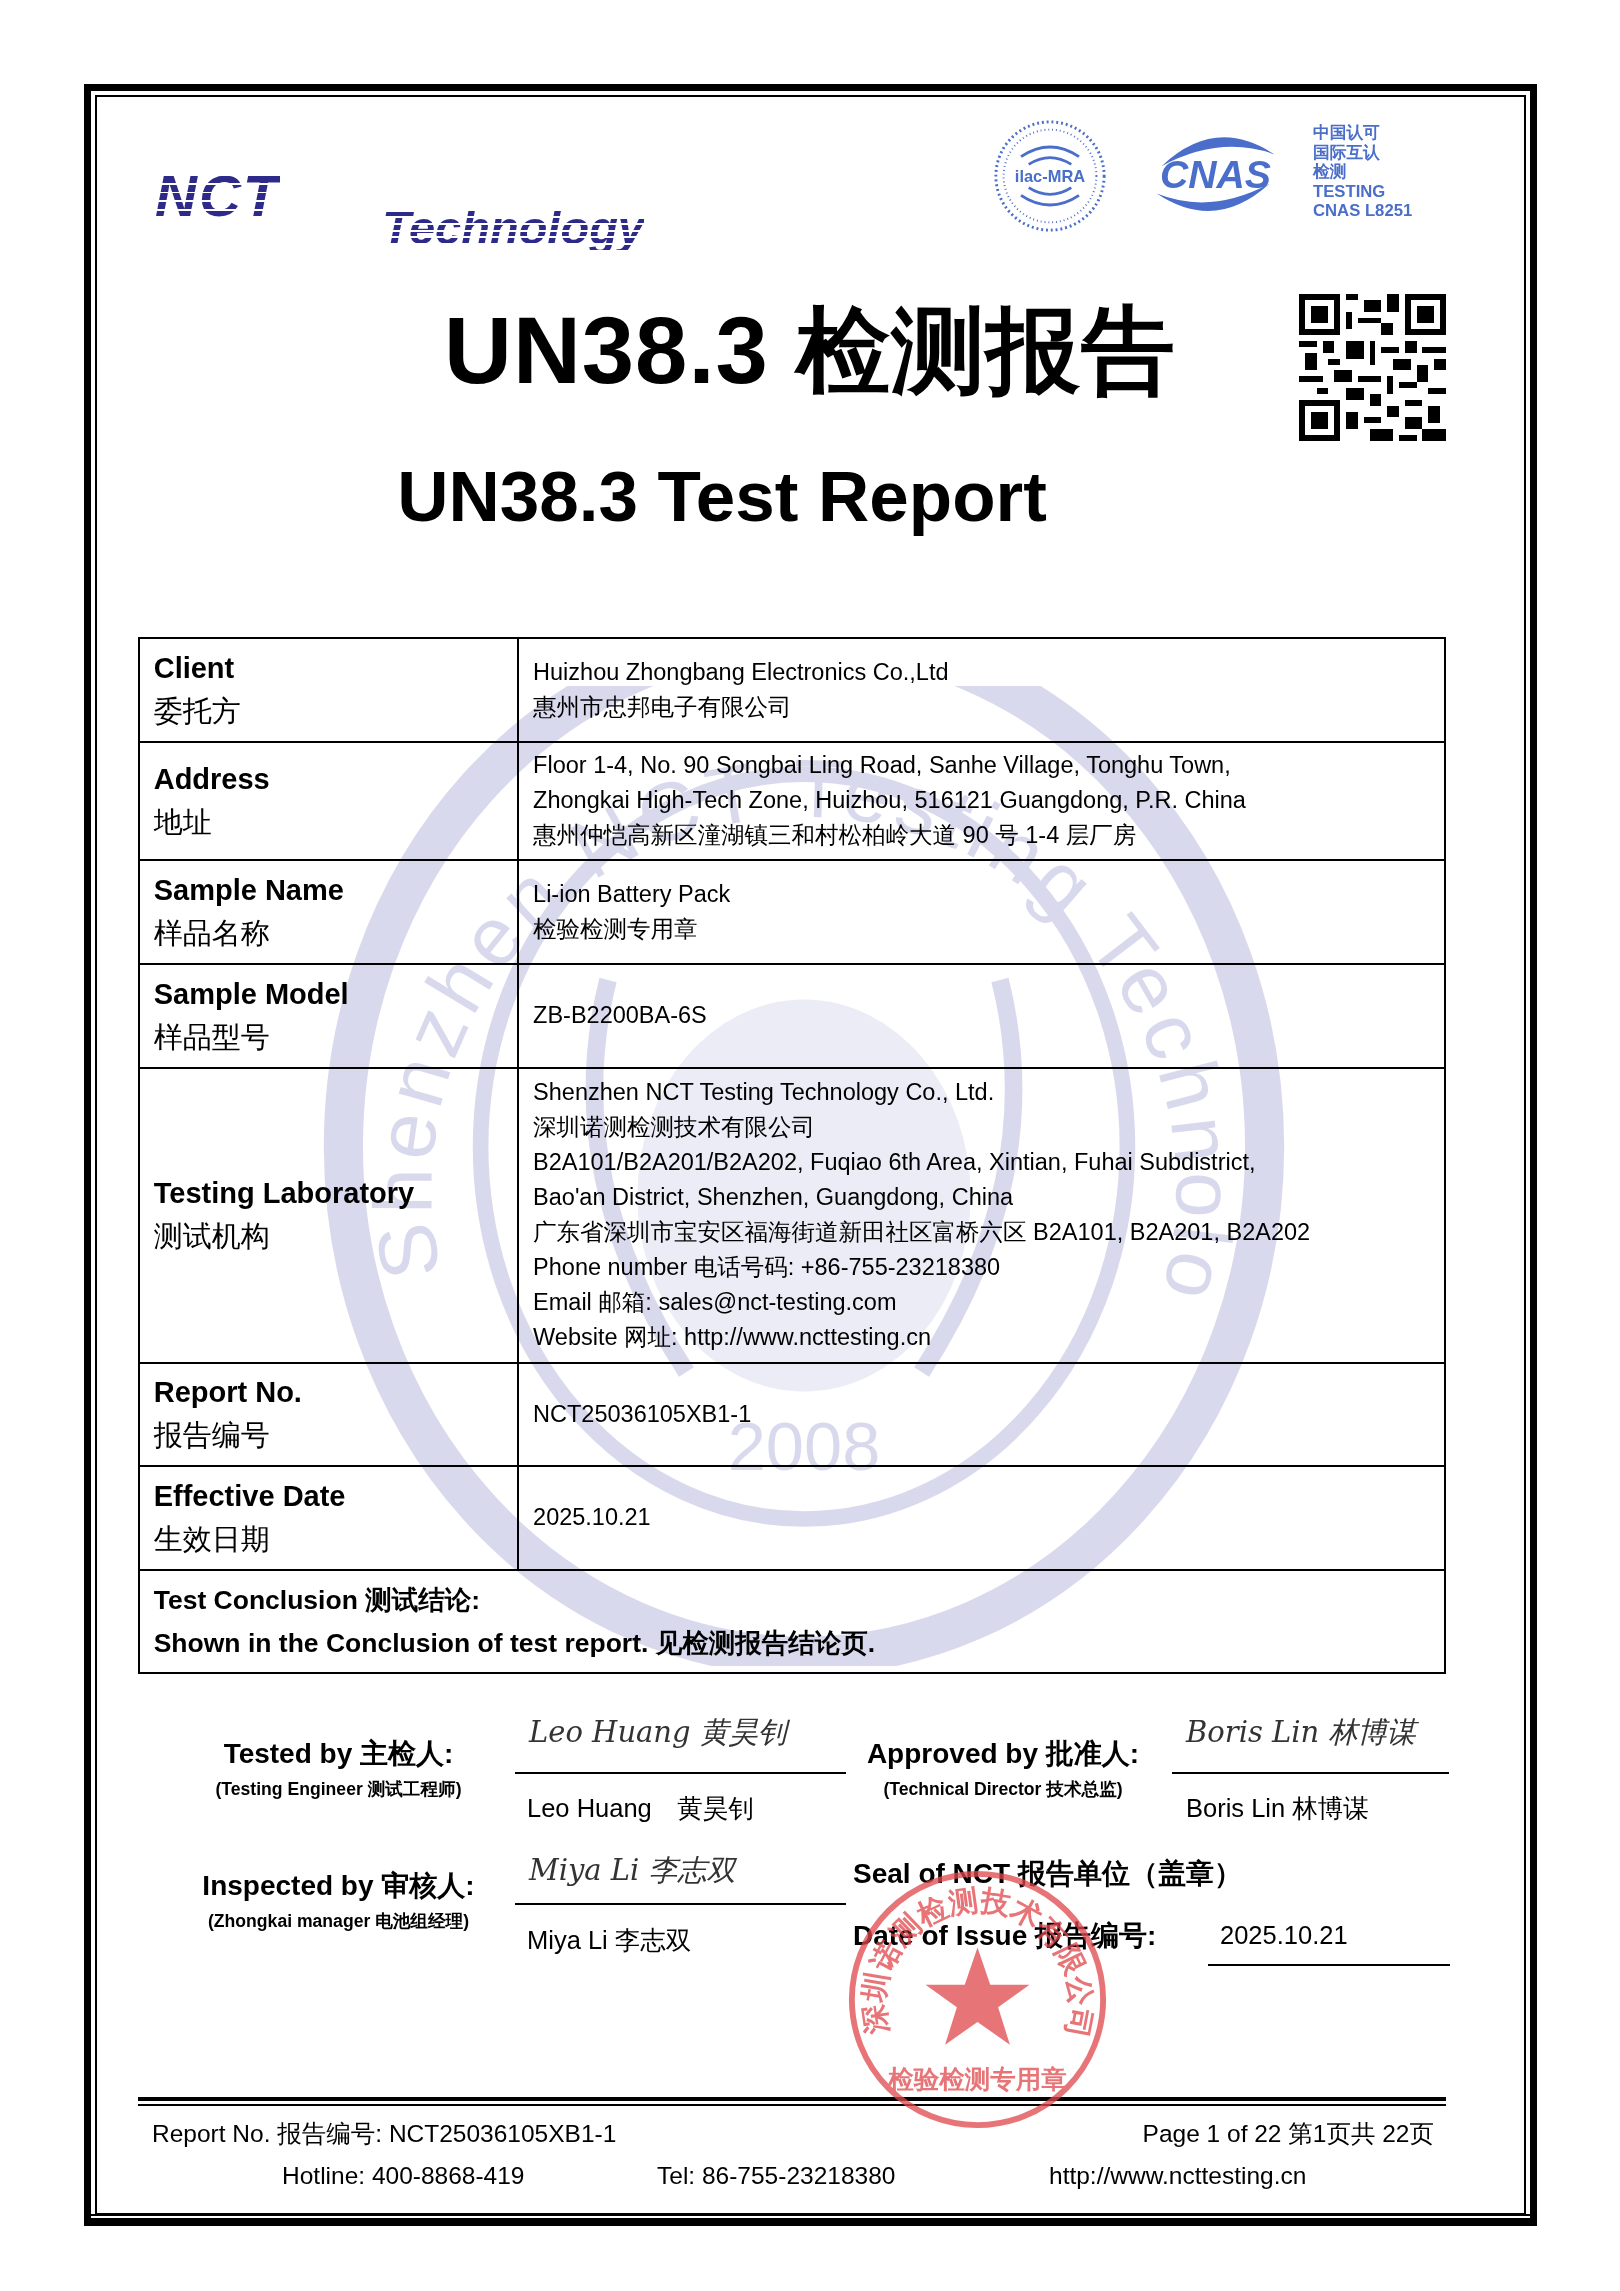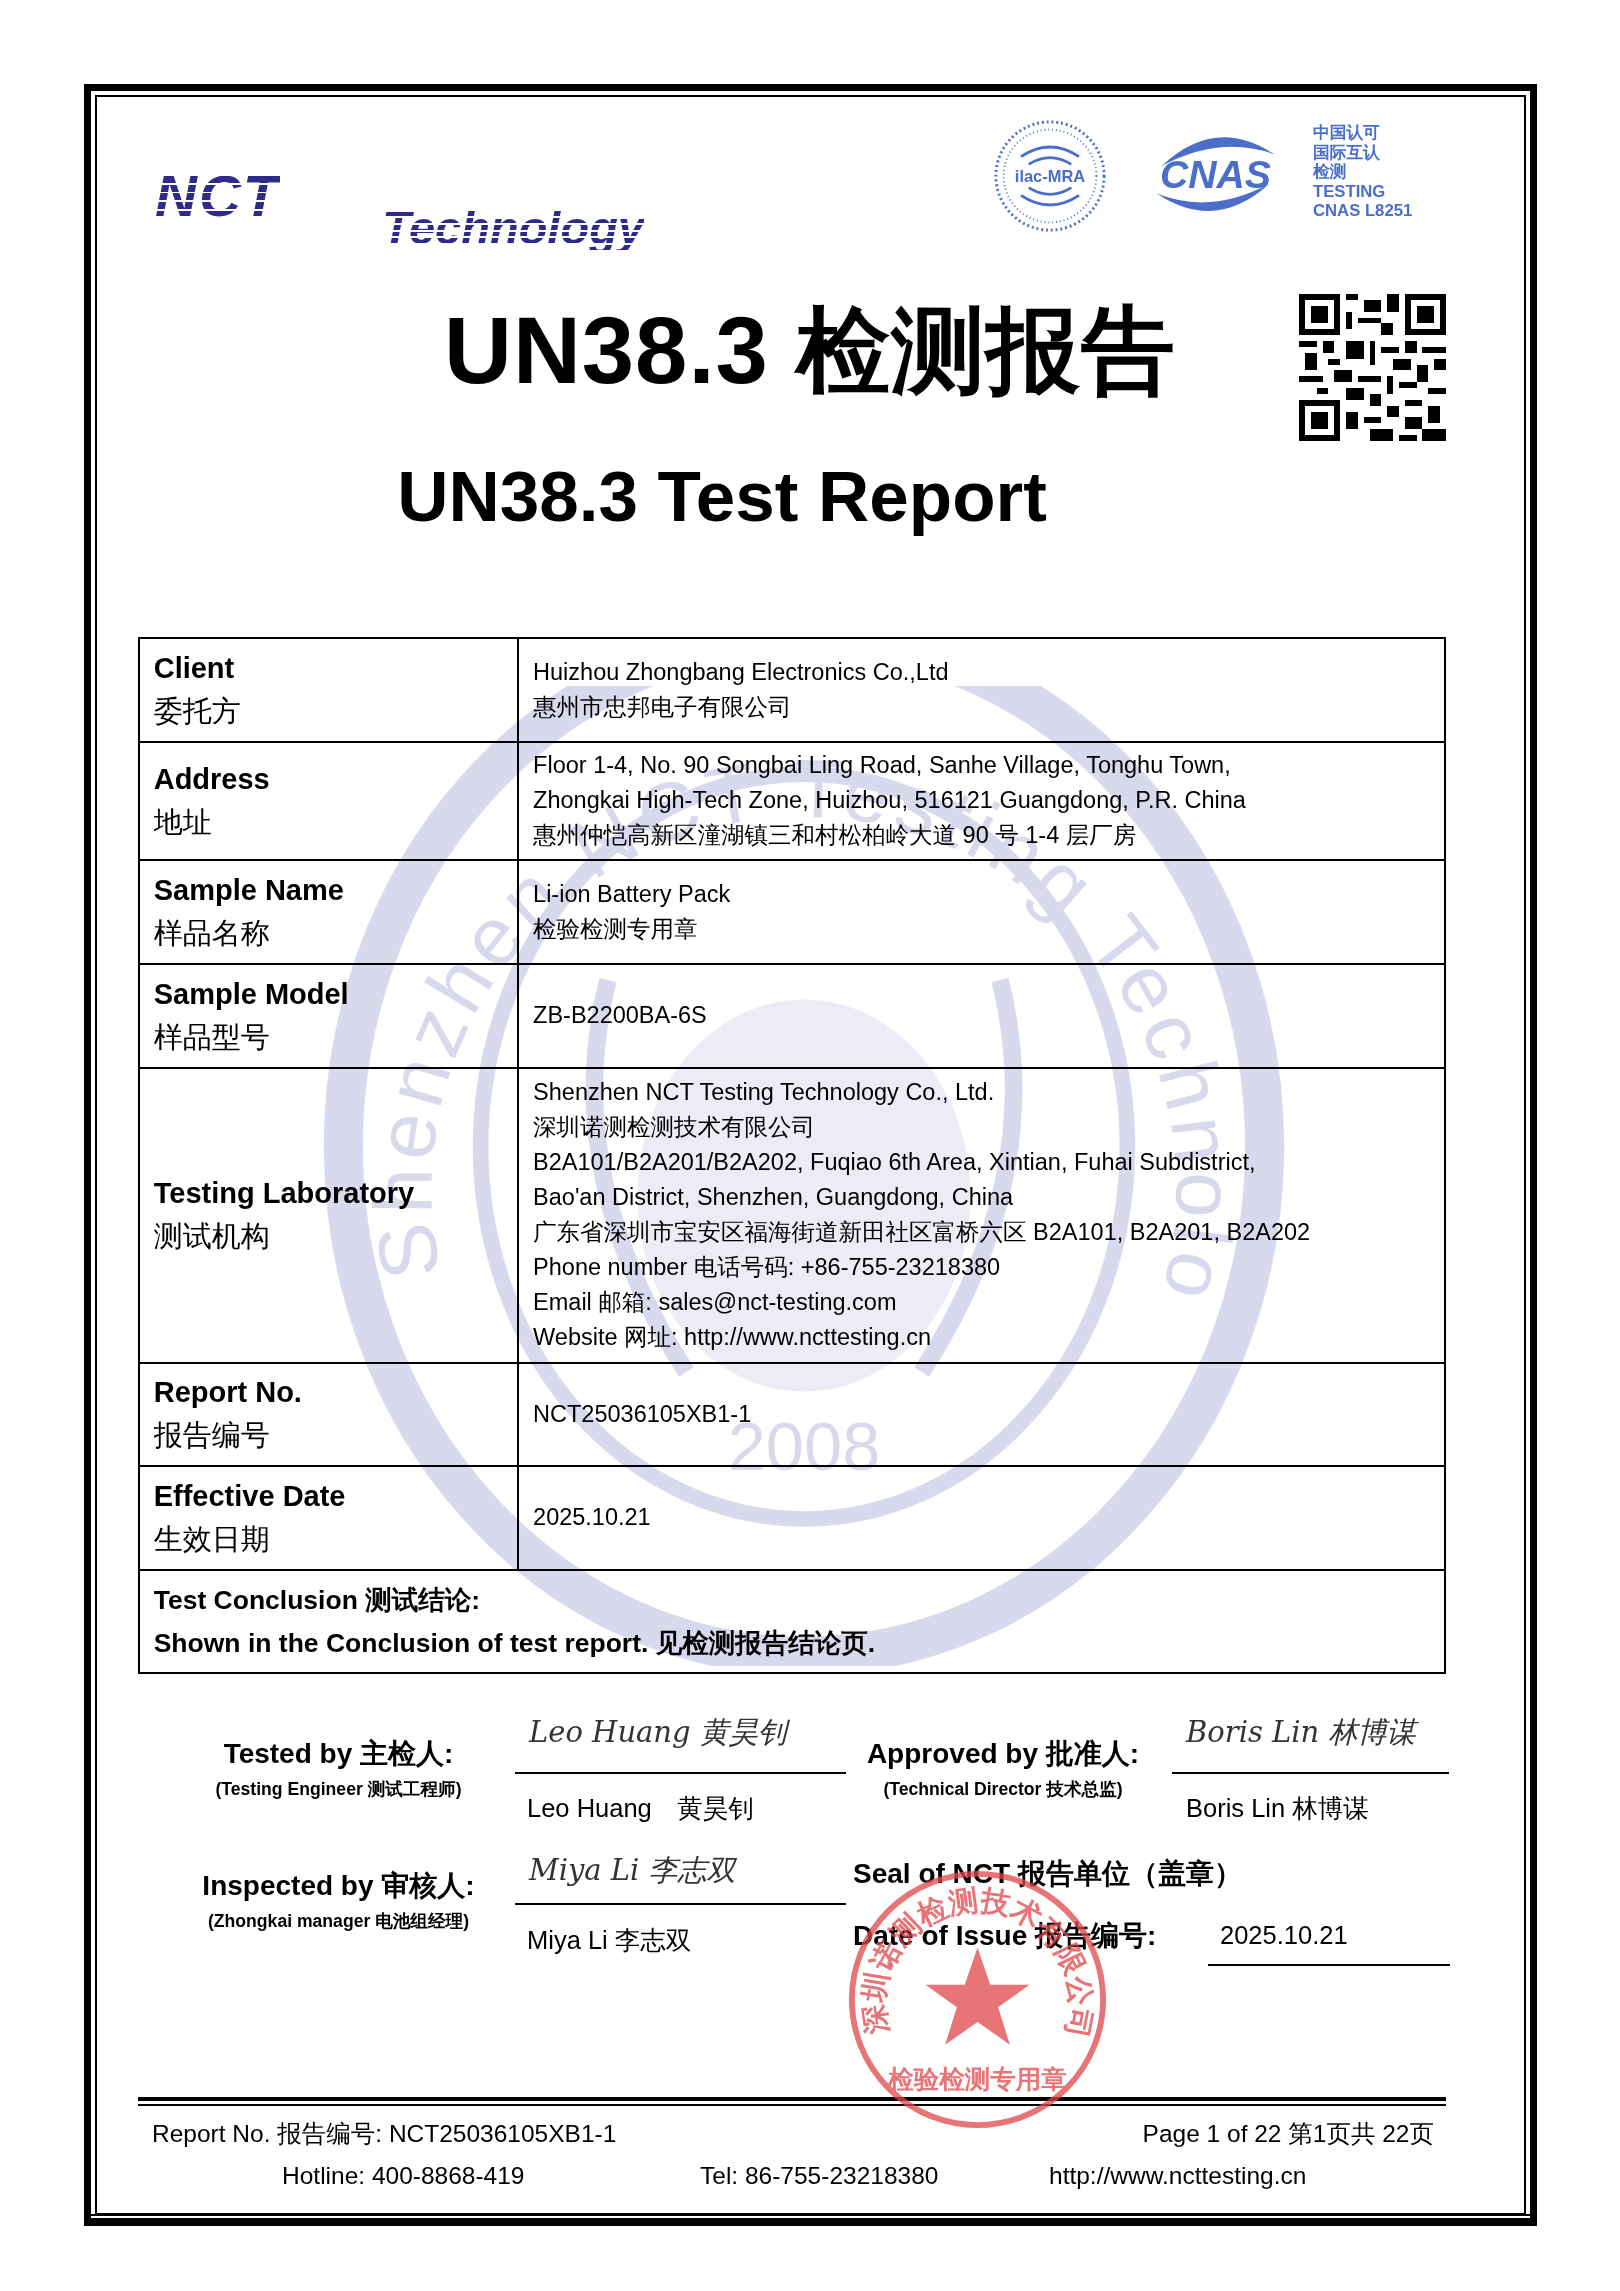--- a/index.html
+++ b/index.html
@@ -279,17 +279,17 @@
     <textPath href="#stamp-arc" startOffset="2">深圳诺测检测技术有限公司</textPath>
   </text>
   <text x="135" y="225" text-anchor="middle" font-family="DejaVu Sans, sans-serif" font-weight="bold" font-size="26" fill="#e0474c">检验检测专用章</text>
 </svg>
 
 <div class="footer-line-top"></div>
 <div class="footer-line-top2"></div>
 <div class="footer-row1">Report No. 报告编号: NCT25036105XB1-1</div>
 <div class="footer-page">Page 1 of 22 第1页共 22页</div>
 <div class="footer-row2" style="left:282px;">Hotline: 400-8868-419</div>
-<div class="footer-row2" style="left:700px;">Tel: 86-755-23218380</div>
+<div class="footer-row2" style="left:657px;">Tel: 86-755-23218380</div>
 <div class="footer-row2" style="left:1049px;">http://www.ncttesting.cn</div>
 <div class="footer-line-bot"></div>
 <div class="footer-line-bot2"></div>
 
 
 </body></html>

